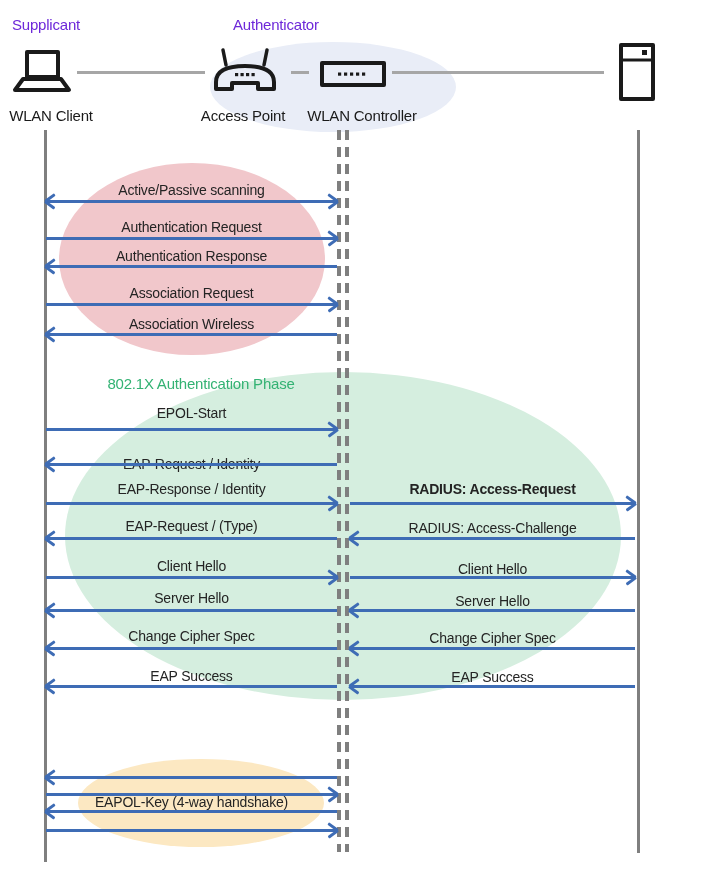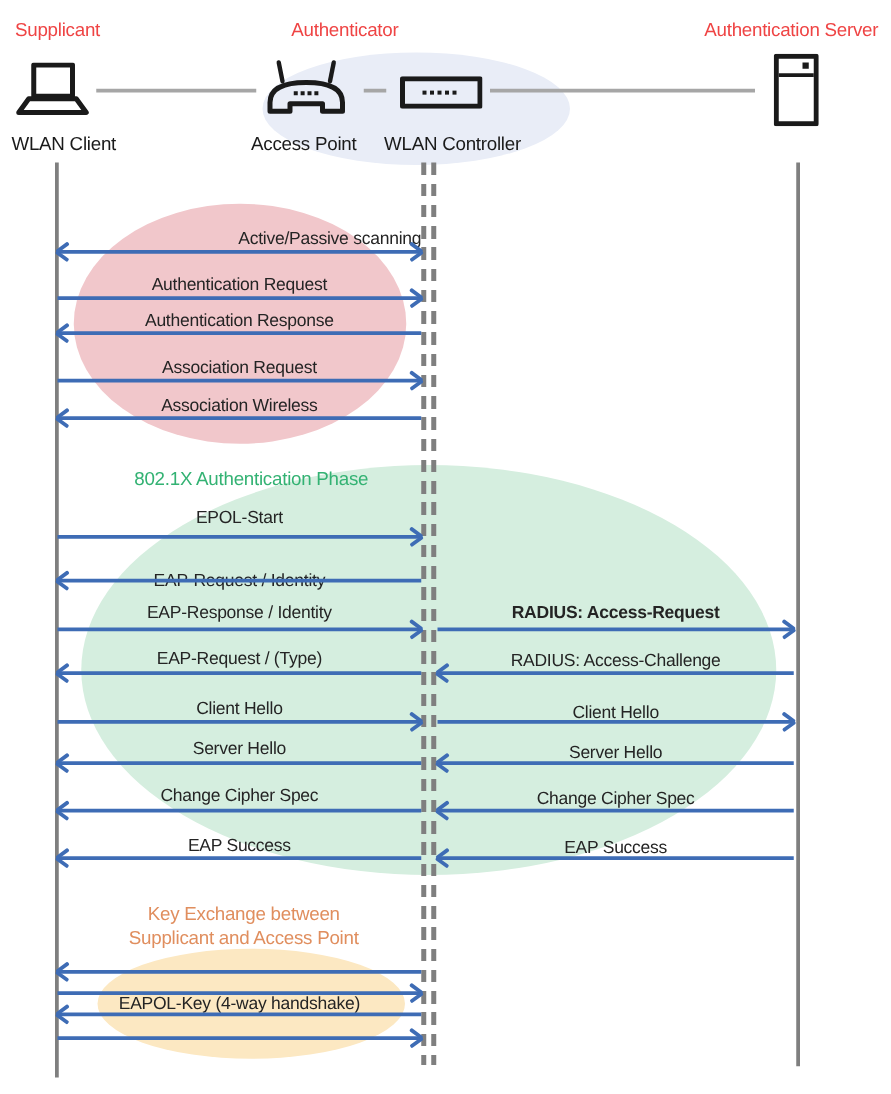--- a/index.html
+++ b/index.html
@@ -1,21 +1,21 @@
 <!DOCTYPE html>
 <html><head>
 <meta charset="utf-8">
 <style>
   html,body{margin:0;padding:0;background:#fff;}
   .stage{
     position:relative;width:713px;height:875px;background:#fff;overflow:hidden;
     font-family:"Liberation Sans",sans-serif;color:#242424;letter-spacing:-0.2px;
     --arrow:#3E6CB5;--lifeline:#7F7F7F;--connector:#A6A6A6;
   }
-  .role{position:absolute;top:16px;font-size:15px;color:#ef4444;white-space:nowrap;z-index:2;}
+  .role{position:absolute;top:16px;font-size:15px;color:#6d28d9;white-space:nowrap;z-index:2;}
   .role.supplicant{left:12px;}
   .role.authenticator{left:233px;width:140px;text-align:left;}
   .role.server{left:554px;width:158px;text-align:center;}
   .hdr-ellipse{position:absolute;left:210px;top:42px;width:246px;height:90px;border-radius:50%;z-index:0;}
   .conn{position:absolute;top:71px;height:3px;background:var(--connector);z-index:1;}
   .c1{left:77px;width:128px;}
   .c2{left:291px;width:18px;}
   .c3{left:392px;width:212px;}
   .icon{position:absolute;z-index:2;line-height:0;}
   .icon.laptop{left:12px;top:50px;}
@@ -59,21 +59,20 @@
   svg .thin{fill:none;stroke:#1a1a1a;stroke-width:3;}
   svg .ant{fill:none;stroke:#1a1a1a;stroke-width:3.5;stroke-linecap:round;}
 </style>
 </head>
 <body>
 
 <div class="stage" style="--arrow: #3E6CB5; --lifeline: #7F7F7F; --connector: #A6A6A6;">
 
   <div class="role supplicant">Supplicant</div>
   <div class="role authenticator">Authenticator</div>
-  <div class="role server">Authentication Server</div>
 
   <div class="hdr-ellipse" style="background: rgb(233, 237, 247);"></div>
 
   <div class="conn c1"></div>
   <div class="conn c2"></div>
   <div class="conn c3"></div>
 
   <div class="icon laptop">
     <svg width="60" height="44" viewBox="0 0 60 44">
       <rect class="stroke" x="15" y="2" width="31" height="25"></rect>
@@ -116,27 +115,23 @@
   <div class="lifeline left"></div>
   <div class="dashline d1"></div>
   <div class="dashline d2"></div>
   <div class="lifeline right"></div>
 
   <div class="phase-ellipse pe1" style="background: rgb(241, 199, 203);"></div>
   <div class="phase-ellipse pe2" style="background: rgb(213, 238, 223);"></div>
   <div class="phase-ellipse pe3" style="background: rgb(252, 232, 194);"></div>
 
   <div class="phase-title pt2" style="color: rgb(51, 178, 115);">802.1X Authentication Phase</div>
-  <div class="phase-title pt3" style="color: rgb(224, 142, 94);">
-    <div>Key Exchange between</div>
-    <div>Supplicant and Access Point</div>
-  </div>
 
   <div id="messages">
-      <div class="msg-label" style="left: 46px; width: 291px; top: 182px; text-align: right;">Active/Passive scanning</div>
+      <div class="msg-label" style="left: 46px; width: 291px; top: 182px;">Active/Passive scanning</div>
       <div class="msg-line" style="left: 46px; width: 291px; top: 200px;">
         <span class="head hr"></span>
         <span class="head hl"></span>
       </div>
       <div class="msg-label" style="left: 46px; width: 291px; top: 219px;">Authentication Request</div>
       <div class="msg-line" style="left: 46px; width: 291px; top: 237px;">
         <span class="head hr"></span>
       </div>
       <div class="msg-label" style="left: 46px; width: 291px; top: 248px;">Authentication Response</div>
       <div class="msg-line" style="left: 46px; width: 291px; top: 265px;">

